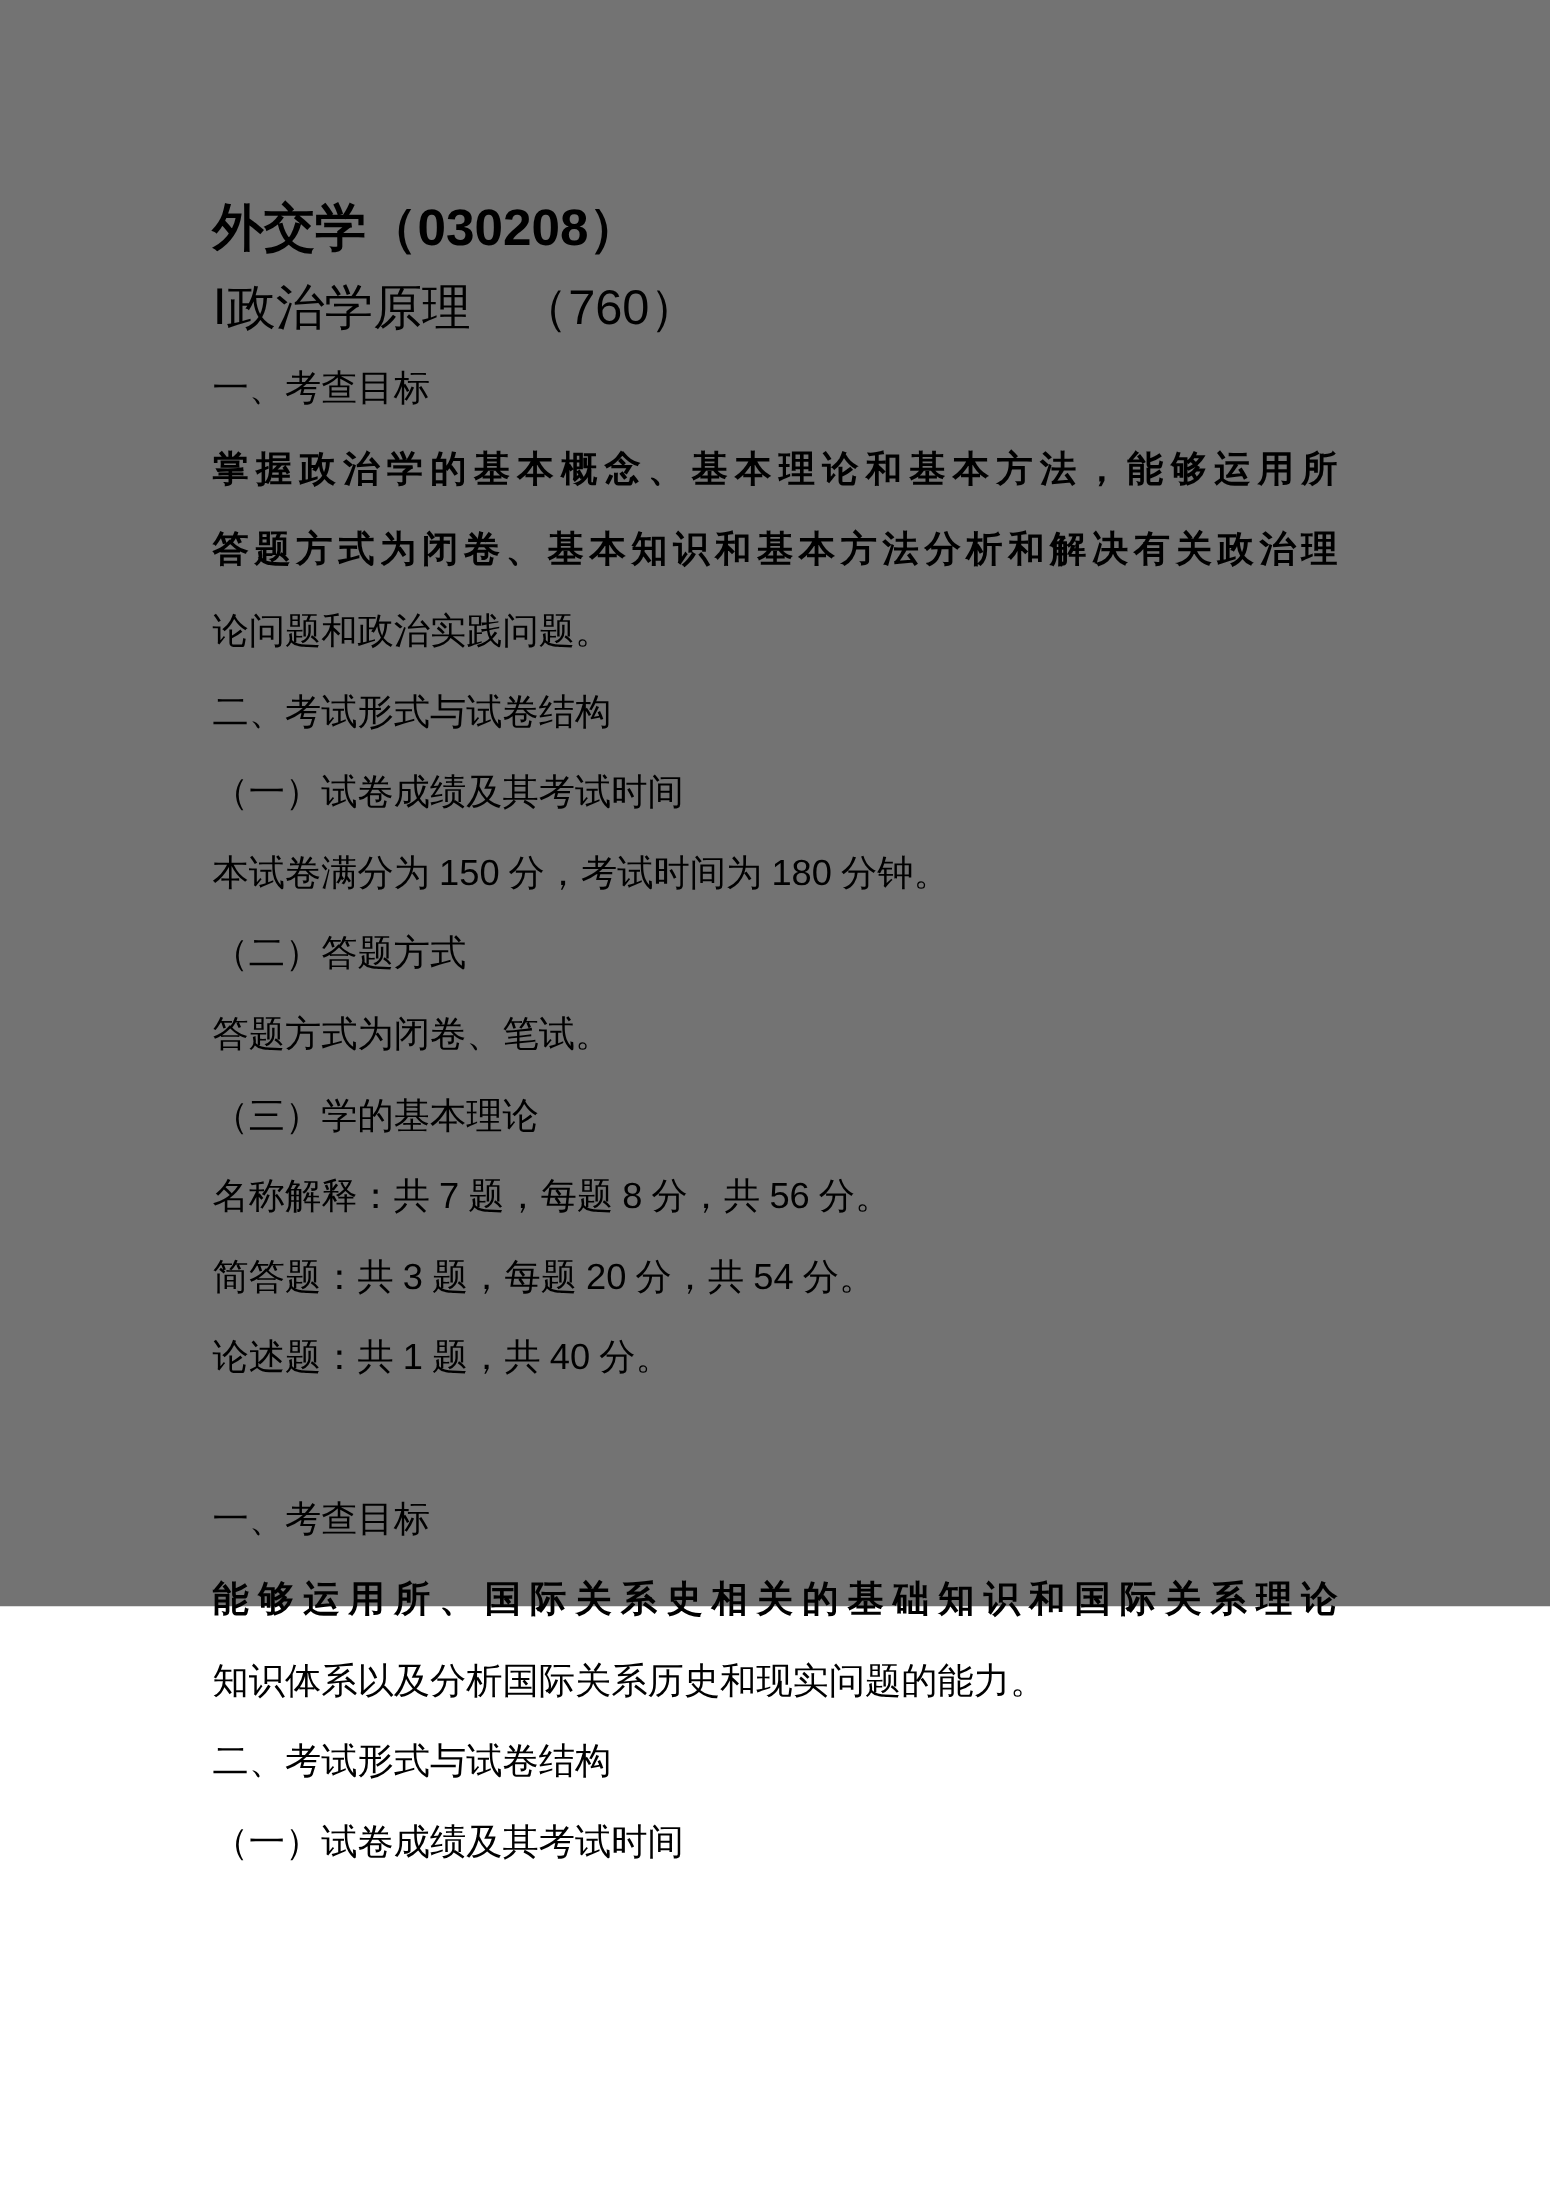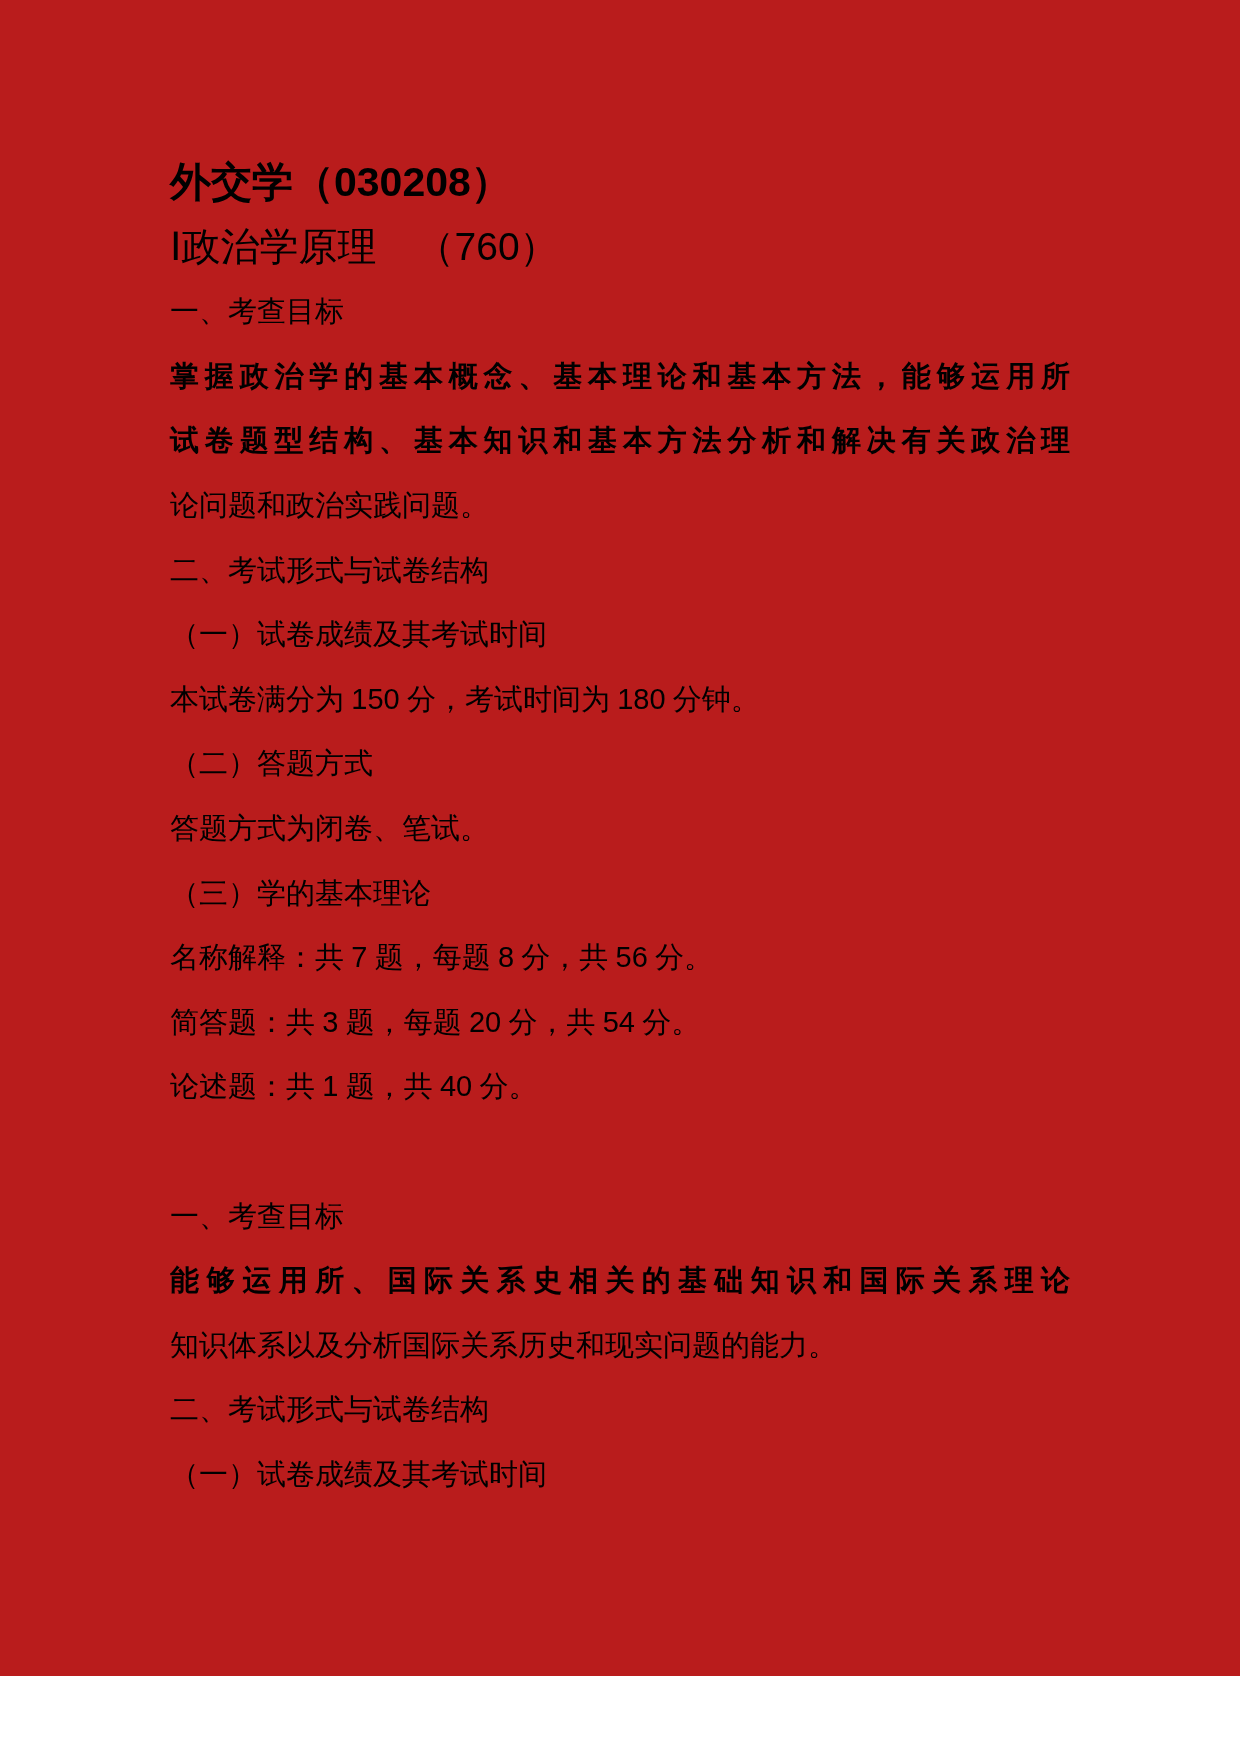--- a/index.html
+++ b/index.html
@@ -9,23 +9,23 @@
     }
     body {
       width: 1240px;
       height: 1754px;
       color: #000000;
       overflow: hidden;
     }
     .page {
       box-sizing: border-box;
       width: 1240px;
-      height: 1676px;
+      height: 1285px;
       padding: 150px 170px 0 170px;
-      background: #b91c1c;
+      background: #737373;
     }
     .line {
       width: 900px;
       line-height: 64.6px;
       font-size: 29px;
       font-family: "Liberation Serif", serif;
       white-space: nowrap;
       color: #000000;
     }
     
@@ -58,21 +58,21 @@
 </head>
 <body>
 
 <div class="page">
 
   <div class="line title">外交学（<span class="num">030208</span>）</div>
 
   <div class="line h1">Ⅰ政治学原理　（<span class="num">760</span>）</div>
   <div class="line">一、考查目标</div>
   <div class="line fill">掌握政治学的基本概念、基本理论和基本方法，能够运用所</div>
-  <div class="line fill">试卷题型结构、基本知识和基本方法分析和解决有关政治理</div>
+  <div class="line fill">答题方式为闭卷、基本知识和基本方法分析和解决有关政治理</div>
   <div class="line">论问题和政治实践问题。</div>
   <div class="line">二、考试形式与试卷结构</div>
   <div class="line">（一）试卷成绩及其考试时间</div>
   <div class="line">本试卷满分为 <span class="num">150</span> 分，考试时间为 <span class="num">180</span> 分钟。</div>
   <div class="line">（二）答题方式</div>
   <div class="line">答题方式为闭卷、笔试。</div>
   <div class="line">（三）学的基本理论</div>
   <div class="line">名称解释：共 <span class="num">7</span> 题，每题 <span class="num">8</span> 分，共 <span class="num">56</span> 分。</div>
   <div class="line">简答题：共 <span class="num">3</span> 题，每题 <span class="num">20</span> 分，共 <span class="num">54</span> 分。</div>
   <div class="line">论述题：共 <span class="num">1</span> 题，共 <span class="num">40</span> 分。</div>

